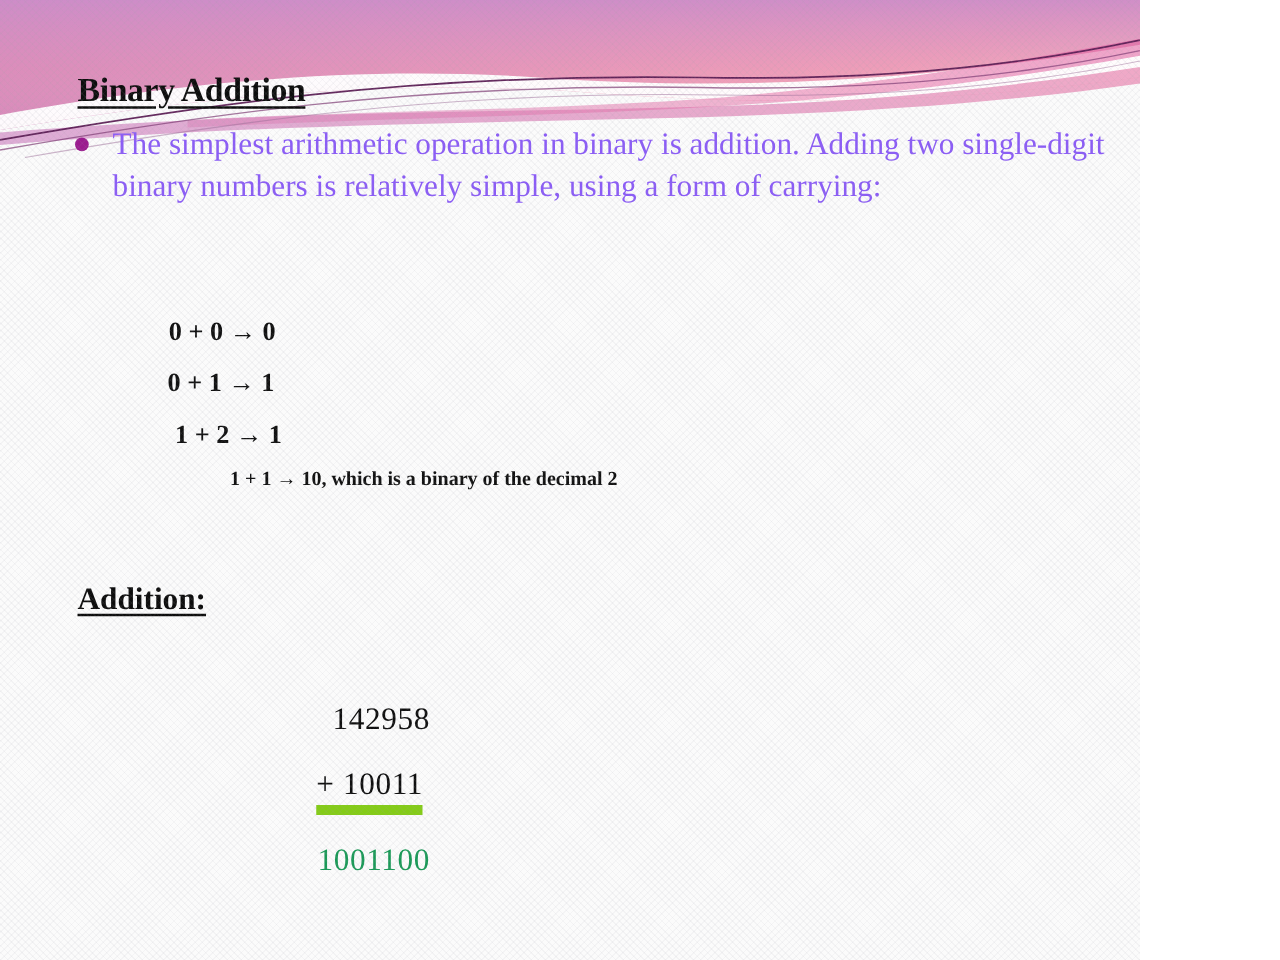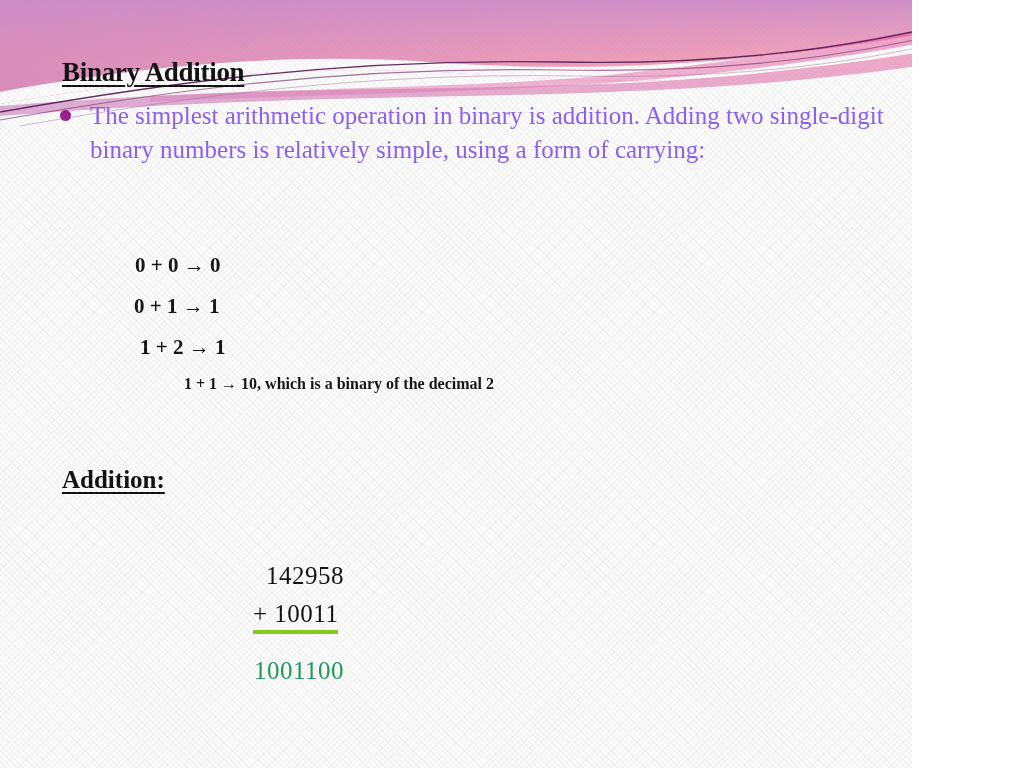--- a/index.html
+++ b/index.html
@@ -128,23 +128,23 @@
     line-height: 1;
     color: #0f0f0f;
   }
   #sum-addend-1 {
     display: block;
     padding-left: 13px;
     letter-spacing: 0.5px;
   }
   #sum-addend-2 {
     display: inline-block;
-    margin-top: 13px;
+    margin-top: 27px;
     letter-spacing: 0.5px;
-    border-bottom: 4px solid #84cc16;
+    border-bottom: 8px solid #84cc16;
     padding-bottom: 4px;
   }
   #sum-result {
     display: block;
     margin-top: 24px;
     letter-spacing: 0.5px;
     color: #1a9957;
     text-align: right;
   }
 </style>

